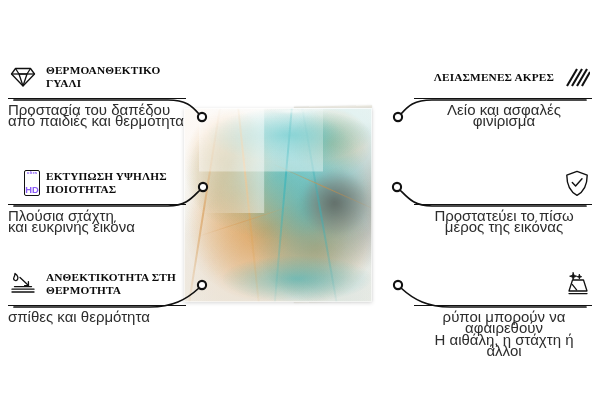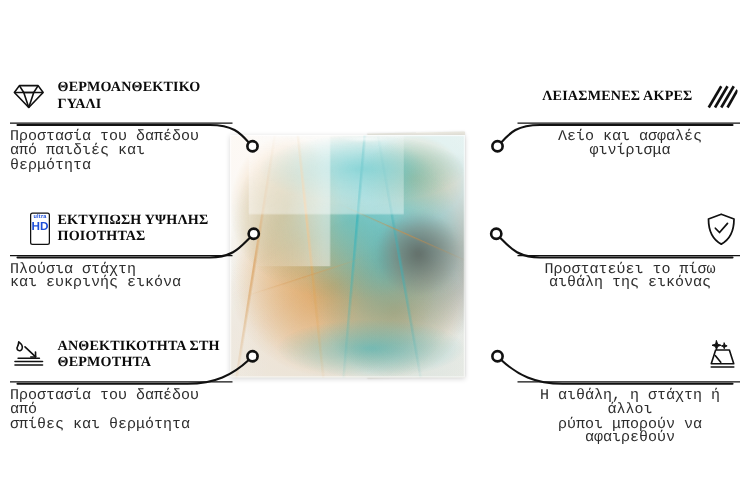--- a/index.html
+++ b/index.html
@@ -108,32 +108,32 @@
   .feat-right .fhead{flex-direction:row-reverse;}
   .ficon{width:30px;height:30px;flex:0 0 30px;display:flex;align-items:center;justify-content:center;color:#111;}
   .ficon svg{display:block;}
   .ftitle{
     font-family:"Liberation Serif", serif;
     font-size:11.3px;line-height:12.6px;font-weight:700;color:#0b0b0b;
     letter-spacing:.15px;
   }
   .rule{height:0;border-top:1px solid #111;margin:4px 0 5px 0;}
   .fbody{
-    font-family:Liberation Mono, monospace;
-    font-size:12px;line-height:11.4px;color:#2d2d2d;
+    font-family:Liberation Sans, sans-serif;
+    font-size:15px;line-height:11.4px;color:#2d2d2d;
   }
 
   
   .feat-left .rule{margin-right:-2px;}
   .feat-right .rule{margin-left:-2px;}
 
   .ultrahd{
     width:28px;height:24px;border:1.4px solid #111;border-radius:2px;
-    display:flex;flex-direction:column;align-items:center;justify-content:flex-start;
-    font-family:"Liberation Sans", sans-serif;color:#1d4ed8;margin-left:18px;
+    display:flex;flex-direction:column;align-items:center;justify-content:space-between;
+    font-family:"Liberation Sans", sans-serif;color:#8b5cf6;margin-left:18px;
   }
   .ultrahd .u1{font-size:4.4px;line-height:4.6px;font-weight:700;letter-spacing:.2px;}
   .ultrahd .u2{font-size:9.4px;line-height:9.6px;font-weight:700;letter-spacing:0px;}
 </style>
 </head>
 <body>
 
 <div id="stage">
 
   <div class="product-wrap">
@@ -233,21 +233,20 @@
             <path d="M3,18.2 H25"></path>
             <path d="M3,21 H25"></path>
             <path d="M5.5,15.6 H22.5"></path>
           </g>
         </svg>
       </span>
       <span class="ftitle">ΑΝΘΕΚΤΙΚΟΤΗΤΑ ΣΤΗ ΘΕΡΜΟΤΗΤΑ</span>
     </div>
     <div class="rule"></div>
     <div class="fbody">
-      <div>Προστασία του δαπέδου από</div>
       <div>σπίθες και θερμότητα</div>
     </div>
   </div>
 
   <div class="feature feat-right" style="top:60px;">
     <div class="fhead">
       <span class="ficon">
         <svg width="26" height="24" viewBox="0 0 26 24">
           <g stroke="#111" stroke-width="2.1" stroke-linecap="butt">
             <path d="M3,21 L13,4"></path>
@@ -273,38 +272,38 @@
           <g fill="none" stroke="#111" stroke-width="1.4" stroke-linejoin="round" stroke-linecap="round">
             <path d="M12,1.4 L22.2,5.2 C22.2,14 19.2,21.4 12,25.3 C4.8,21.4 1.8,14 1.8,5.2 Z"></path>
             <path d="M7.3,12.6 L10.6,16 L17,8.7"></path>
           </g>
         </svg>
       </span>
     </div>
     <div class="rule"></div>
     <div class="fbody">
       <div>Προστατεύει το πίσω</div>
-      <div>αιθάλη της εικόνας</div>
+      <div>μέρος της εικόνας</div>
     </div>
   </div>
 
   <div class="feature feat-right" style="top:267px;">
     <div class="fhead">
       <span class="ficon">
         <svg width="28" height="26" viewBox="0 0 28 26">
           <g fill="none" stroke="#111" stroke-width="1.3" stroke-linejoin="round" stroke-linecap="round">
             <path d="M9.5,9 H20.5 L24,20 H6 Z"></path>
             <path d="M6,22.6 H24"></path>
             <path d="M9.2,13.4 L13.6,18.8"></path>
             <path d="M10.2,1.6 L11.1,4.3 L13.8,5.2 L11.1,6.1 L10.2,8.8 L9.3,6.1 L6.6,5.2 L9.3,4.3 Z" fill="#111" stroke-width="0.8"></path>
             <path d="M16.4,3.4 L17,5.1 L18.7,5.7 L17,6.3 L16.4,8 L15.8,6.3 L14.1,5.7 L15.8,5.1 Z" fill="#111" stroke-width="0.8"></path>
           </g>
         </svg>
       </span>
     </div>
     <div class="rule"></div>
     <div class="fbody">
+      <div>ρύποι μπορούν να αφαιρεθούν</div>
       <div>Η αιθάλη, η στάχτη ή άλλοι</div>
-      <div>ρύποι μπορούν να αφαιρεθούν</div>
     </div>
   </div>
 
 </div>
 
 </body></html>

